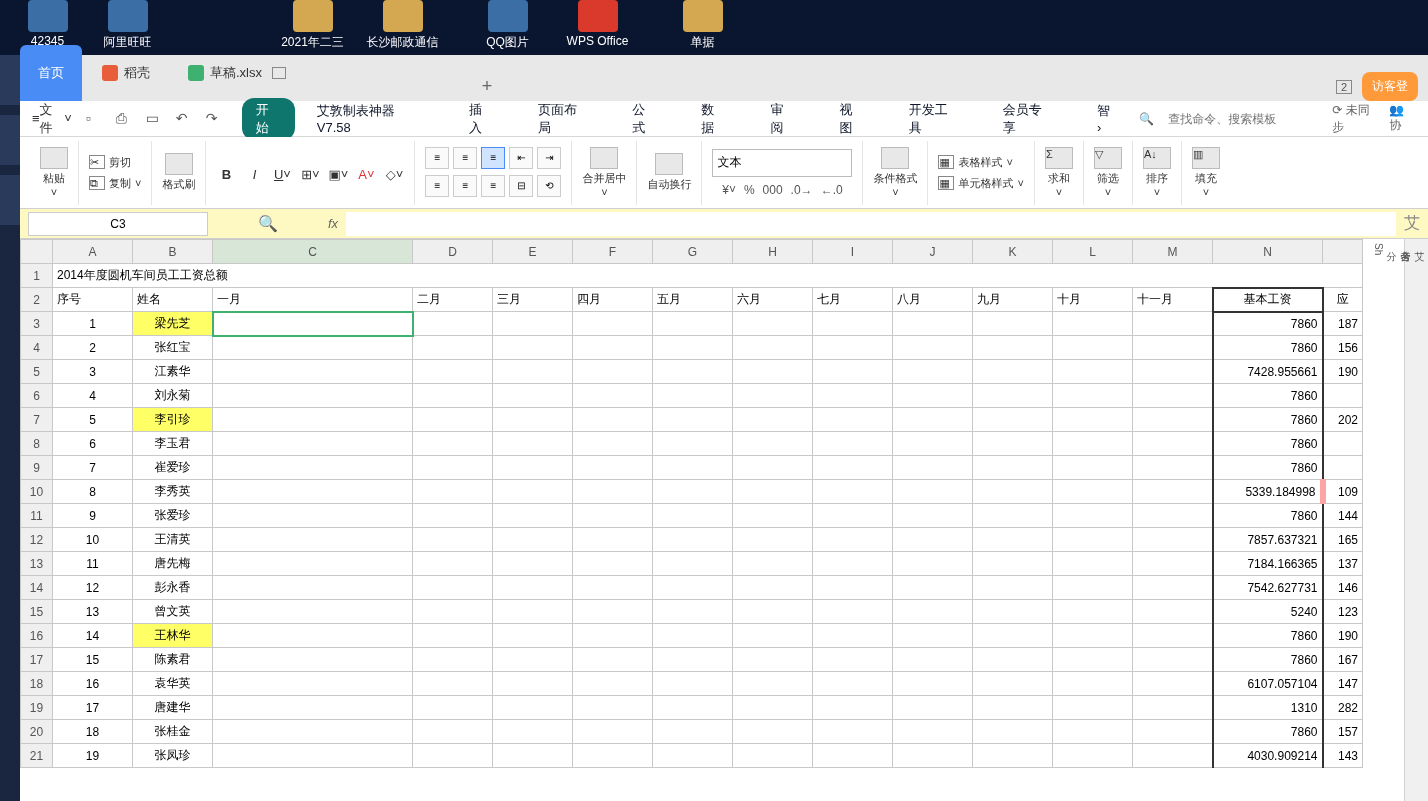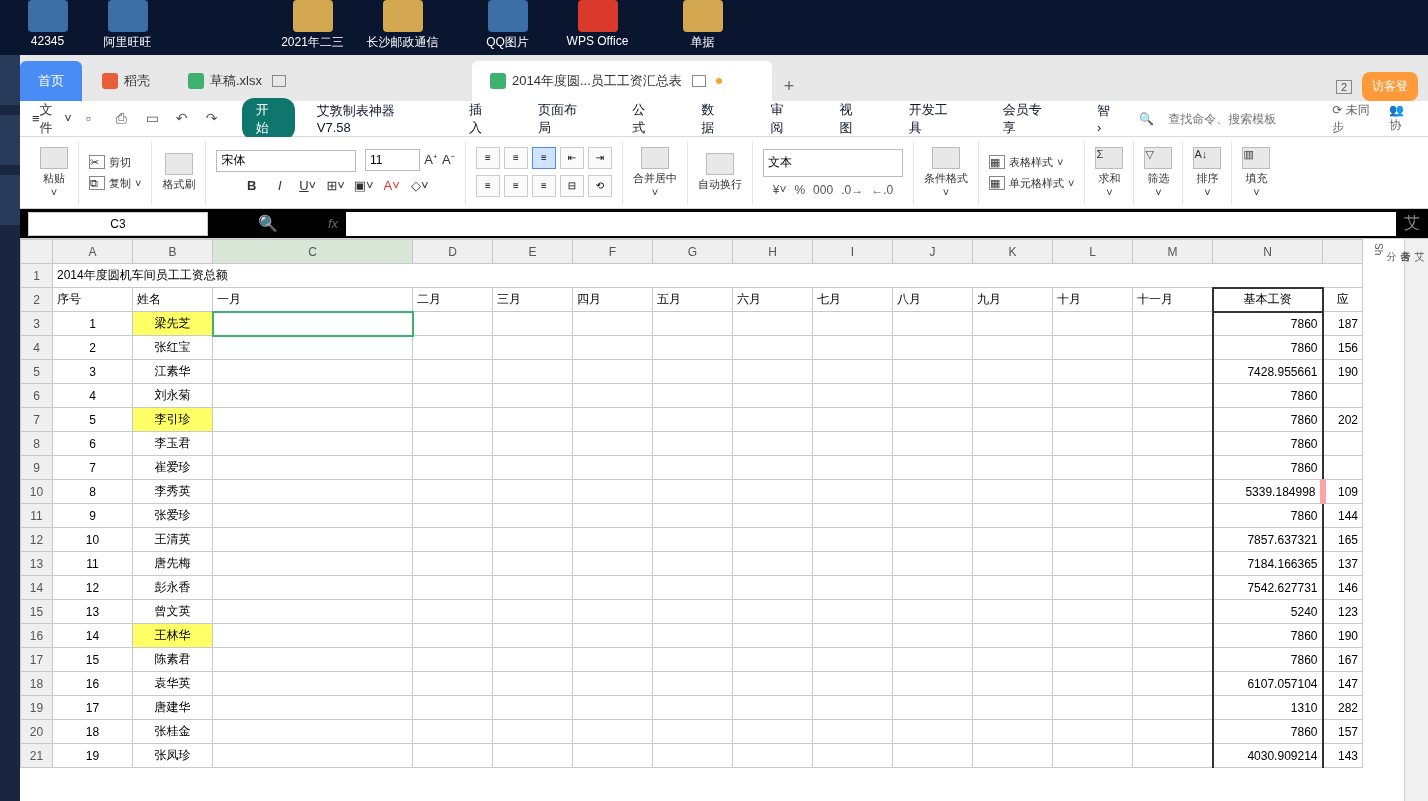--- a/index.html
+++ b/index.html
@@ -10,21 +10,21 @@
 .desktop-icon .ico { width: 40px; height: 32px; margin: 0 auto 2px; background: #d4a850; border-radius: 4px; }
 .desktop-icon .ico.file { background: #3a6ea5; }
 .desktop-icon .ico.wps { background: #d93a2b; }
 
 .leftbar { position: absolute; left: 0; top: 55px; width: 20px; height: 746px; background: #1a2540; }
 .leftbar-item { width: 20px; height: 50px; margin-bottom: 10px; background: #2a3a5a; font-size: 9px; color: #fff; }
 
 .app { position: absolute; left: 20px; top: 55px; width: 1408px; height: 746px; background: #fff; display: flex; flex-direction: column; }
 
 .tabbar { height: 46px; background: #e8e8e8; display: flex; align-items: flex-end; }
-.tab { height: 40px; padding: 0 18px; display: flex; align-items: center; font-size: 13px; color: #333; border-radius: 6px 6px 0 0; margin-right: 2px; cursor: pointer; position: relative; }
+.tab { height: 56px; padding: 0 18px; display: flex; align-items: center; font-size: 13px; color: #333; border-radius: 6px 6px 0 0; margin-right: 2px; cursor: pointer; position: relative; }
 .tab.home { background: #4a8cf5; color: #fff; }
 .tab.doco { background: transparent; }
 .tab.doco .tico { width: 16px; height: 16px; background: #e85d3a; border-radius: 3px; margin-right: 6px; }
 .tab.file { min-width: 300px; }
 .tab.file .tico { width: 16px; height: 16px; background: #3eb06f; border-radius: 3px; margin-right: 6px; }
 .tab.file.active { background: #fff; }
 .tab .dot { width: 6px; height: 6px; background: #f5a623; border-radius: 50%; margin-left: 10px; }
 .tab .mon { width: 14px; height: 12px; border: 1px solid #888; margin-left: 10px; }
 .tab-add { width: 30px; height: 30px; display: flex; align-items: center; justify-content: center; font-size: 18px; color: #666; }
 .tab-right { margin-left: auto; display: flex; align-items: center; padding-right: 10px; gap: 10px; }
@@ -51,21 +51,21 @@
 .font-sel { width: 140px; height: 22px; border: 1px solid #bbb; font-size: 12px; padding: 0 4px; }
 .size-sel { width: 55px; height: 22px; border: 1px solid #bbb; font-size: 12px; padding: 0 4px; margin-left: 4px; }
 .font-btns { display: flex; gap: 8px; margin-top: 6px; }
 .fbtn { width: 20px; height: 18px; font-size: 13px; text-align: center; color: #333; }
 .align-grid { display: grid; grid-template-columns: repeat(5, 24px); grid-template-rows: repeat(2, 24px); gap: 4px; }
 .align-btn { width: 24px; height: 22px; border: 1px solid #ccc; background: #fafafa; font-size: 10px; display: flex; align-items: center; justify-content: center; }
 .align-btn.sel { background: #d0e4ff; border-color: #4a8cf5; }
 .num-sel { width: 140px; height: 28px; border: 1px solid #bbb; font-size: 12px; padding: 0 4px; }
 .num-btns { display: flex; gap: 8px; margin-top: 6px; font-size: 12px; color: #555; }
 
-.namebox-row { height: 30px; background: #000000; border-bottom: 1px solid #d0d0d0; display: flex; align-items: center; }
+.namebox-row { height: 30px; background: #fef9c3; border-bottom: 1px solid #d0d0d0; display: flex; align-items: center; }
 .namebox { width: 180px; height: 24px; border: 1px solid #ccc; margin-left: 8px; text-align: center; font-size: 12px; padding: 2px; }
 .fx { margin-left: 50px; font-style: italic; font-size: 13px; color: #666; }
 .fx-input { flex: 1; height: 24px; border: none; outline: none; margin-left: 8px; }
 
 .sheet { flex: 1; display: flex; overflow: hidden; }
 .grid { flex: 1; overflow: auto; position: relative; }
 table.sg { border-collapse: collapse; table-layout: fixed; }
 table.sg th, table.sg td { border: 1px solid #c8c8c8; font-size: 12px; height: 24px; padding: 0 4px; white-space: nowrap; overflow: hidden; }
 table.sg th { background: #efefef; color: #555; font-weight: normal; text-align: center; }
 table.sg .colh { background: #efefef; }
@@ -109,26 +109,20 @@
         <span>首页</span>
       </div>
     <div class="tab doco">
         <div class="tico"></div>
         <span>稻壳</span>
       </div>
     <div class="tab file">
         <div class="tico"></div>
         <span>草稿.xlsx</span>
         <span class="mon"></span>
-      </div>
-    <div class="tab file active">
-        <div class="tico"></div>
-        <span>2014年度圆...员工工资汇总表</span>
-        <span class="mon"></span>
-        <span class="dot"></span>
       </div>
     <div class="tab-add">+</div>
     <div class="tab-right">
       <span class="badge2">2</span>
       <span class="login-btn">访客登</span>
     </div>
   </div>
 
   <div class="menubar">
     <div class="file-btn">≡ <span>文件</span> ˅</div>
@@ -171,26 +165,20 @@
         <div class="sm-item"><span class="sm-ico">⧉</span><span>复制</span>˅</div>
       </div>
     </div>
     <div class="rgroup">
       <div class="big">
           <div class="bicon"></div>
           <span>格式刷</span>
         </div>
     </div>
     <div class="rgroup">
-      <div>
-        <input class="font-sel" value="宋体" style="">
-        <input class="size-sel" value="11" style="">
-        <span class="fbtn">A⁺</span>
-        <span class="fbtn">A⁻</span>
-      </div>
       <div class="font-btns">
         <span class="fbtn"><b>B</b></span>
         <span class="fbtn"><i>I</i></span>
         <span class="fbtn"><u>U</u>˅</span>
         <span class="fbtn">⊞˅</span>
         <span class="fbtn">▣˅</span>
         <span class="fbtn" style="color:#d33">A˅</span>
         <span class="fbtn">◇˅</span>
       </div>
     </div>

